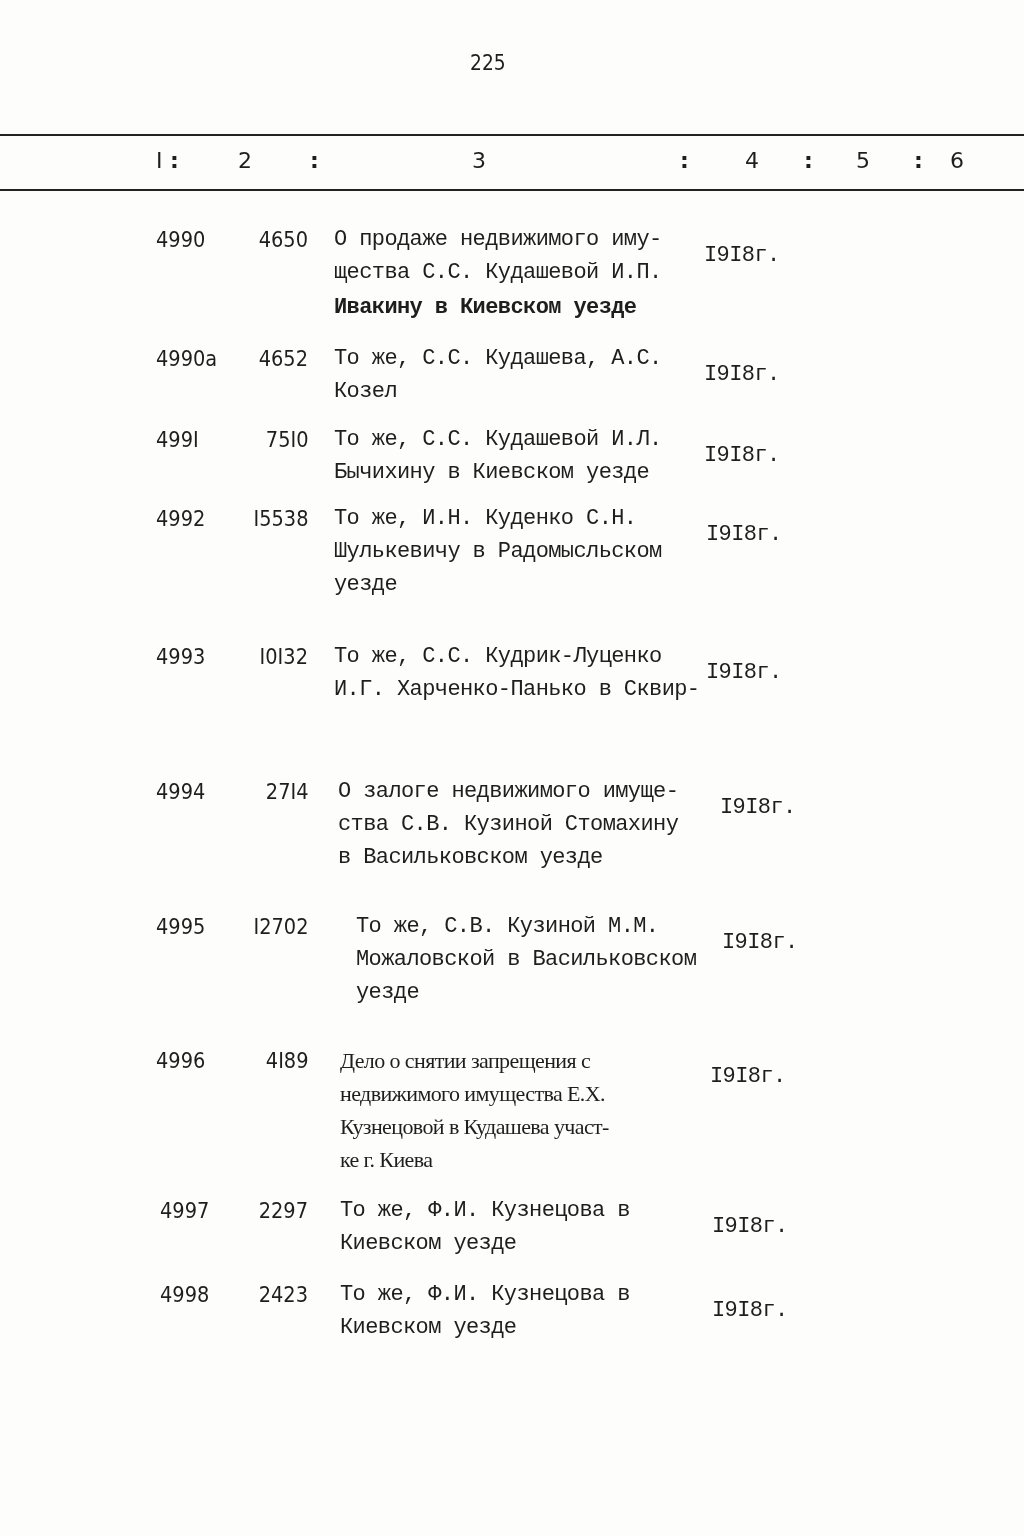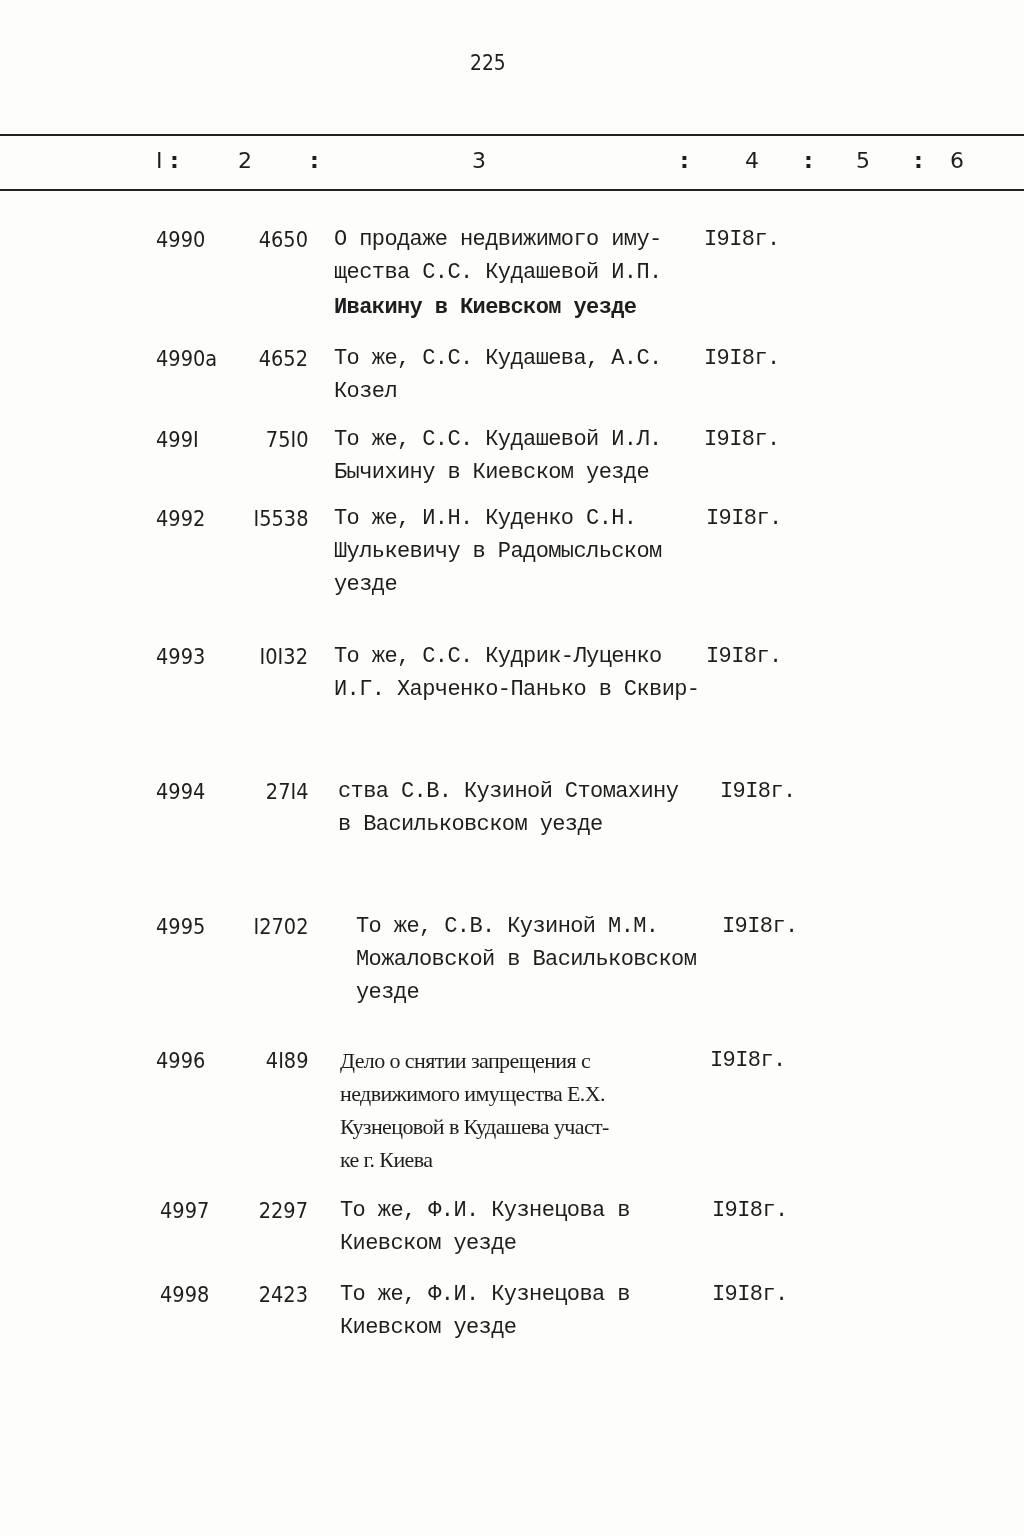--- a/index.html
+++ b/index.html
@@ -32,21 +32,21 @@
       font-family: "DejaVu Sans", sans-serif;
       transform: scaleX(0.88); transform-origin: left top;
     }
     .entry .c2 {
       position: absolute; right: 716px; top: 0; text-align: right;
       font-family: "DejaVu Sans", sans-serif;
       transform: scaleX(0.88); transform-origin: right top;
     }
     .entry .c3 { position: absolute; left: 334px; top: 0; width: 380px; }
     .entry .c3 div { white-space: nowrap; letter-spacing: -0.6px; }
-    .entry .c4 { position: absolute; top: 0; white-space: nowrap; letter-spacing: -0.6px; }
+    .entry .c4 { position: absolute; top: 16px; white-space: nowrap; letter-spacing: -0.6px; }
   </style>
 </head>
 <body>
 
 <div class="page-number">225</div>
 
 <div class="rule top"></div>
 
 <div class="header-row">
   <span style="left:156px;">I</span>
@@ -113,20 +113,21 @@
     <div>То же, С.С. Кудрик-Луценко</div>
     <div>И.Г. Харченко-Панько в Сквир-</div>
   </div>
   <span class="c4" style="left:706px;">I9I8г.</span>
 </div>
 
 <div class="entry" style="top:775px;">
   <span class="c1">4994</span>
   <span class="c2">27I4</span>
   <div class="c3" style="left:338px;">
+    <div>О залоге недвижимого имуще-</div>
     <div>ства С.В. Кузиной Стомахину</div>
     <div>в Васильковском уезде</div>
   </div>
   <span class="c4" style="left:720px;">I9I8г.</span>
 </div>
 
 <div class="entry" style="top:910px;">
   <span class="c1">4995</span>
   <span class="c2">I2702</span>
   <div class="c3" style="left:356px;">

